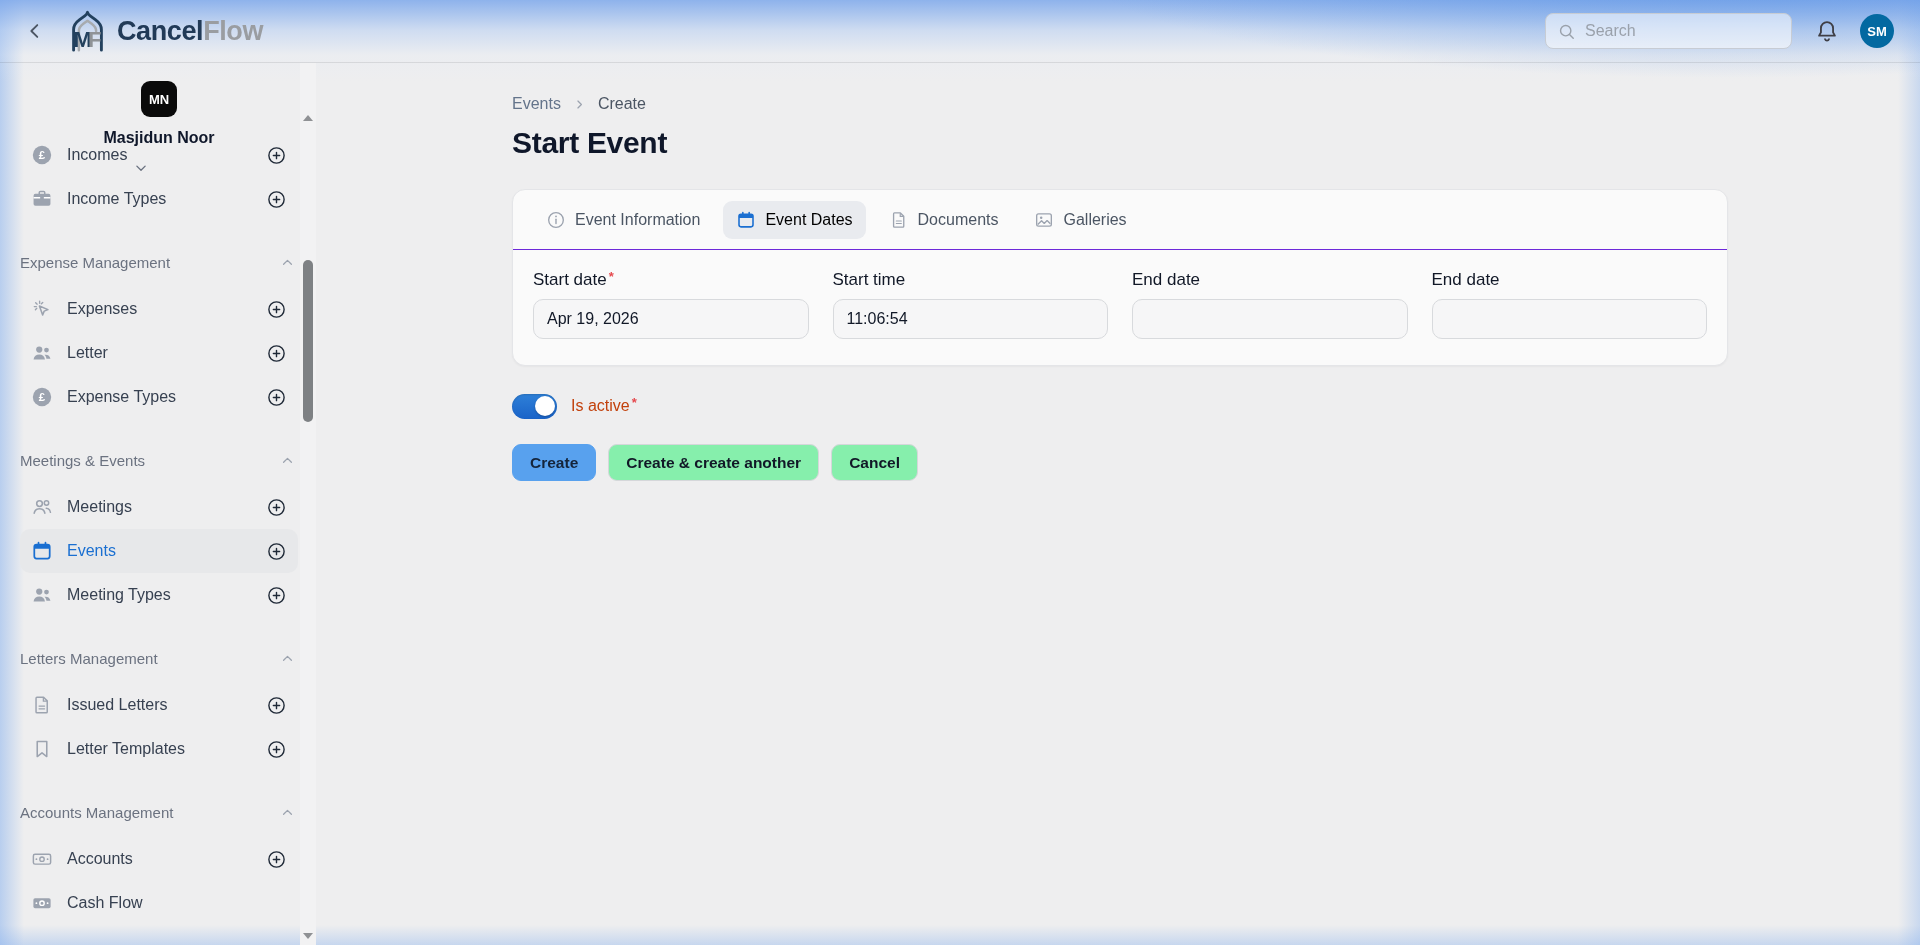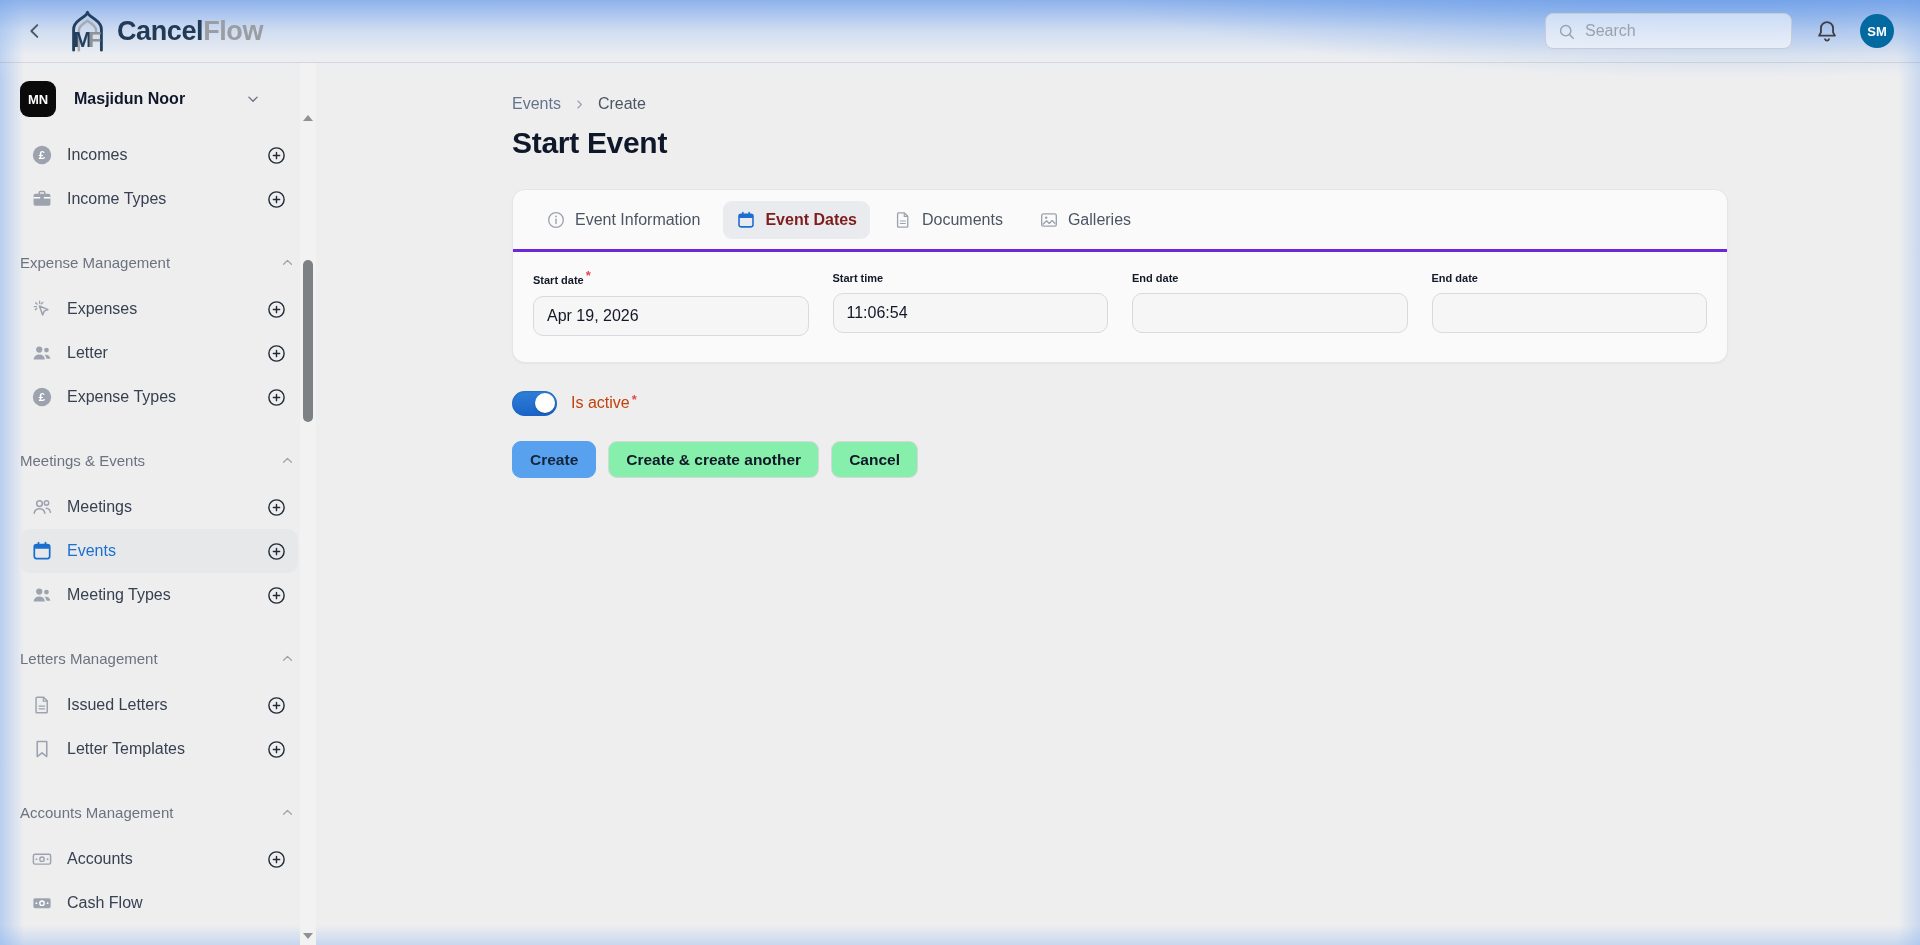--- a/index.html
+++ b/index.html
@@ -45,21 +45,21 @@
   .searchbox input {
     border:none; outline:none; background:transparent; width:100%;
     font-family:inherit; font-size:16px; color:#374151;
   }
   .searchbox input::placeholder { color:#9aa1ab; }
   .bell-btn { background:none; border:none; margin:0 20px 0 22px; width:26px; height:26px; color:#3f3f46; cursor:pointer; }
   .avatar { width:34px; height:34px; border-radius:50%; background:#0369a1; color:#fff; font-size:13px; font-weight:700; display:flex; align-items:center; justify-content:center; cursor:pointer; }
 
   
   .sidebar { position:absolute; top:63px; left:0; bottom:0; width:322px; padding:18px 24px 0 20px; }
-  .org-row { display:flex; align-items:center; gap:18px; height:36px; margin-bottom:16px; cursor:pointer; }
+  .org-row { display:flex; align-items:center; gap:12px; height:36px; margin-bottom:16px; cursor:pointer;flex-direction:column; }
   .org-badge { width:36px; height:36px; border-radius:9px; background:#0a0a0a; color:#fff; font-size:13px; font-weight:700; display:flex; align-items:center; justify-content:center; flex:none; }
   .org-name { flex:1; font-size:16px; font-weight:700; color:#0f172a; }
   .org-row .chev { width:18px; height:18px; color:#6b7280; margin-right:36px; }
 
   .nav-group { margin-top:26px; }
   .nav-group:first-child { margin-top:0; }
   .group-header { height:30px; display:flex; align-items:center; justify-content:space-between; color:#6b7280; font-size:15px; cursor:pointer; margin-bottom:10px; padding-right:2px; }
   .group-header .chev { width:17px; height:17px; color:#9ca3af; }
   .nav-item { height:44px; display:flex; align-items:center; gap:14px; padding:0 11px; border-radius:10px; color:#374151; font-size:16px; cursor:pointer; }
   .nav-item .nav-icon { width:22px; height:22px; color:#9ca3af; flex:none; display:flex; }
@@ -79,28 +79,28 @@
   
   .main { position:absolute; top:63px; left:322px; right:0; bottom:0; padding:32px 0 0 190px; }
   .content { width:1216px; }
   .breadcrumb { display:flex; align-items:center; gap:11px; font-size:16px; }
   .crumb { color:#64748b; cursor:pointer; }
   .crumb.current { color:#4b5563; cursor:default; }
   .breadcrumb .chev { width:15px; height:15px; color:#9ca3af; display:flex; }
   .page-title { margin-top:13px; font-size:30px; font-weight:800; letter-spacing:-.3px; color:#0f172a; }
 
   .card { margin-top:29px; background:#fafafa; border:1px solid #e4e5e8; border-radius:13px; box-shadow:0 1px 2px rgba(0,0,0,.04); overflow:hidden; }
-  .tabs { display:flex; align-items:center; gap:10px; padding:11px 20px 10px; border-bottom:3px solid #6d28d9; }
+  .tabs { display:flex; align-items:center; gap:10px; padding:11px 20px 10px; border-bottom:1px solid #6d28d9; }
   .tab { display:flex; align-items:center; gap:9px; padding:9px 13px; border-radius:9px; border:none; background:transparent; font-family:inherit; font-size:16px; font-weight:500; color:#4b5563; cursor:pointer; }
   .tab .tab-icon { width:20px; height:20px; color:#9ca3af; display:flex; }
-  .tab.active { background:#e9ebef; color:#7f1d1d; font-weight:700; }
+  .tab.active { background:#e9ebef; color:#000000; font-weight:400; }
   .tab.active .tab-icon { color:#1b6fd1; }
 
   .form-grid { display:grid; grid-template-columns:repeat(4,1fr); gap:24px; padding:20px 20px 26px; }
-  .field-label { display:block; font-size:11px; font-weight:700; color:#111827; margin-bottom:9px; }
+  .field-label { display:block; font-size:17px; font-weight:400; color:#111827; margin-bottom:9px; }
   .req::after { content:"*"; color:#e5484d; font-size:13px; font-weight:700; margin-left:2px; position:relative; top:-4px; }
   .field input {
     width:100%; height:40px; border:1px solid #d8dadd; border-radius:10px;
     background:#f6f6f7; padding:0 13px; font-family:inherit; font-size:16px; color:#111827; outline:none;
   }
 
   .toggle-row { display:flex; align-items:center; gap:14px; margin-top:26px; height:28px; }
   .switch { position:relative; width:45px; height:25px; border-radius:13px; background:linear-gradient(180deg,#2e80d8,#1a63c8); cursor:pointer; flex:none; box-shadow:inset 0 1px 2px rgba(0,0,0,.15); }
   .switch .knob { position:absolute; top:2.5px; right:2.5px; width:20px; height:20px; border-radius:50%; background:#fff; box-shadow:0 1px 2px rgba(0,0,0,.25); }
   .toggle-label { font-size:16px; font-weight:500; color:#c2410c; }

